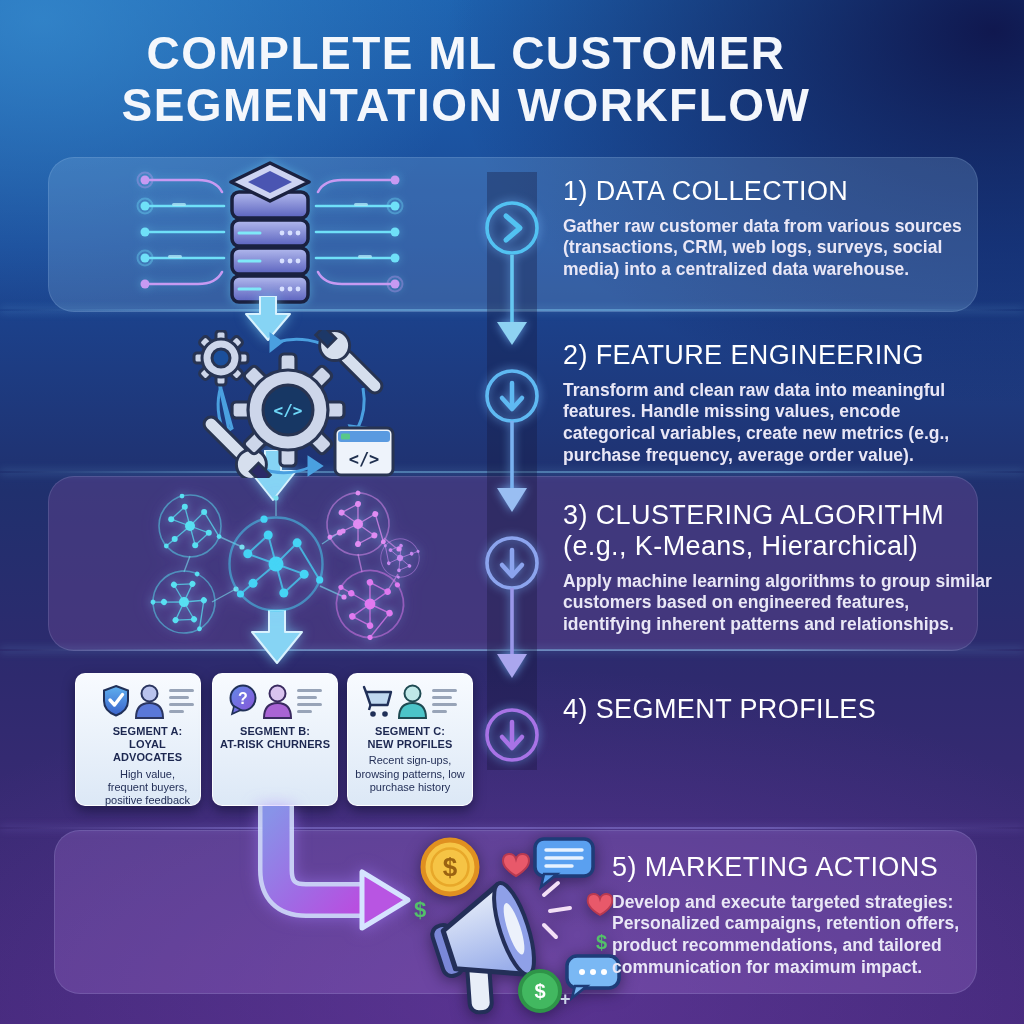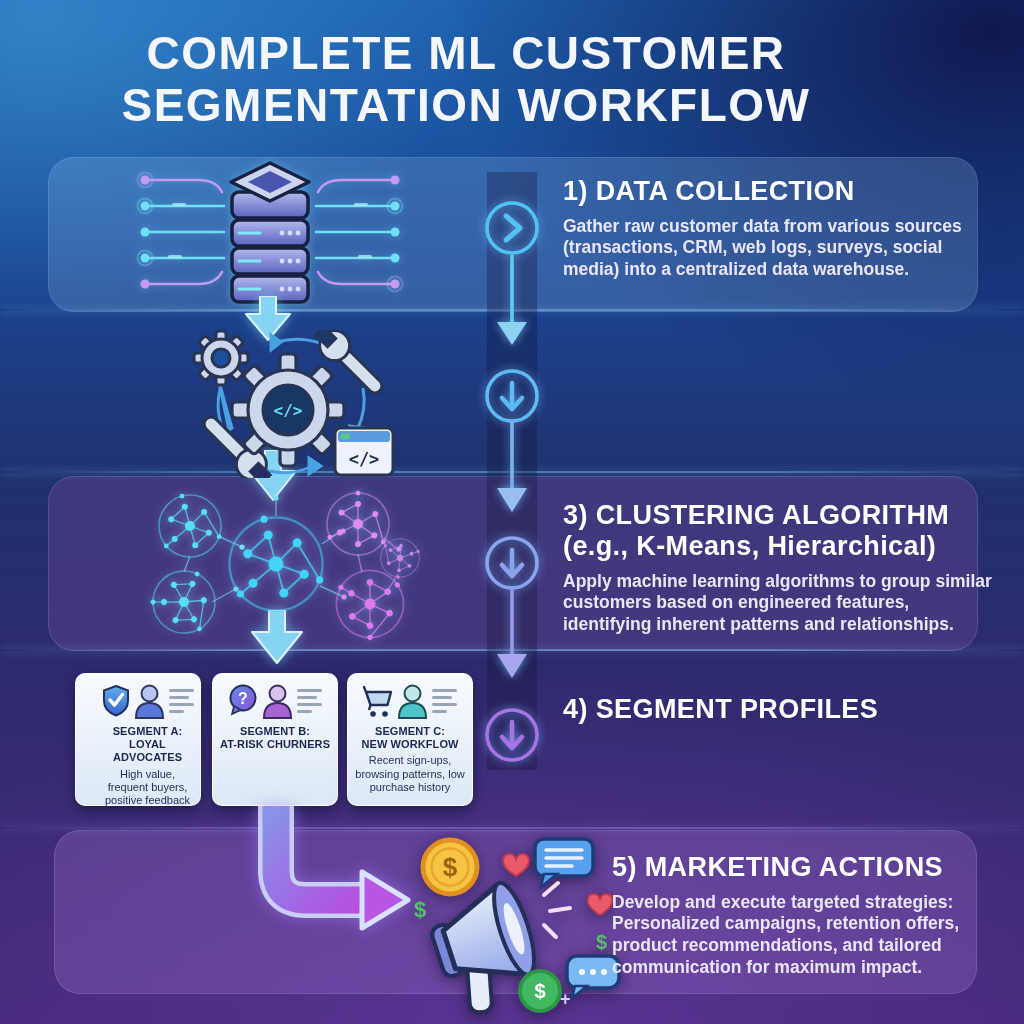--- a/index.html
+++ b/index.html
@@ -18,21 +18,21 @@
   #panel5{left:54px;top:830px;width:921px;height:162px;background:rgba(172,122,222,.26);}
   .hline{position:absolute;left:0;width:1024px;height:2px;pointer-events:none;
     background:linear-gradient(90deg,transparent,rgba(140,220,255,.42) 25%,rgba(140,220,255,.42) 75%,transparent);
     box-shadow:0 0 9px rgba(130,210,255,.45);}
   .hline.purple{background:linear-gradient(90deg,transparent,rgba(168,160,255,.38) 25%,rgba(168,160,255,.38) 75%,transparent);
     box-shadow:0 0 9px rgba(168,150,255,.4);}
   #title{position:absolute;top:28px;left:0;width:932px;text-align:center;color:#f4f7fc;
     font-size:46px;font-weight:800;line-height:1.13;letter-spacing:1.5px;text-transform:uppercase;}
   #title .inner{display:inline-block;max-width:740px;}
   .step{position:absolute;width:425px;color:#fff;}
-  .step h2{margin:0;font-size:27px;font-weight:700;letter-spacing:.4px;line-height:1.14;color:#ffffff;}
+  .step h2{margin:0;font-size:27px;font-weight:400;letter-spacing:.4px;line-height:1.14;color:#ffffff;}
   .step .body{margin-top:9px;font-size:17.5px;line-height:1.24;color:#e9e7f6;font-weight:bold;}
   #flow-band{position:absolute;left:487px;top:172px;width:50px;height:598px;background:rgba(18,18,52,.32);}
   #flow-svg{position:absolute;left:470px;top:168px;filter:drop-shadow(0 0 5px rgba(120,185,255,.75));}
   #db-svg{position:absolute;left:132px;top:158px;filter:drop-shadow(0 0 5px rgba(110,220,250,.45));}
   .block-arrow{position:absolute;filter:drop-shadow(0 0 6px rgba(120,210,250,.6));}
   #gears-svg{position:absolute;left:185px;top:330px;}
   #cluster-svg{position:absolute;left:100px;top:486px;
     filter:drop-shadow(0 0 4px rgba(120,225,255,.55)) drop-shadow(0 0 9px rgba(185,130,255,.35));}
   #elbow-svg{position:absolute;left:238px;top:806px;filter:drop-shadow(0 0 8px rgba(165,125,255,.55));}
   #mega-svg{position:absolute;left:392px;top:833px;filter:drop-shadow(0 3px 8px rgba(10,5,30,.5));}
@@ -383,21 +383,21 @@
       <svg width="27" height="28" viewBox="0 0 27 28">
         <g fill="#98a4b8">
             <rect x="1" y="2" width="25" height="3" rx="1.5"></rect>
             <rect x="1" y="9" width="20" height="3" rx="1.5"></rect>
         <rect x="1" y="16" width="25" height="3" rx="1.5"></rect>
             <rect x="1" y="23" width="15" height="3" rx="1.5"></rect>
           </g>
       </svg>
     </div>
     <div class="seg-title">
-      <span>SEGMENT C:</span><br><span>NEW WORKFLOW</span>
+      <span>SEGMENT C:</span><br><span>NEW PROFILES</span>
     </div>
     <div class="seg-desc">Recent sign-ups, browsing patterns, low purchase history</div>
   </div>
 
   <svg id="elbow-svg" width="185" height="140" viewBox="0 0 185 140">
     <defs>
       <linearGradient id="ga" x1="0" y1="0" x2="1" y2="1">
         <stop offset="0" stop-color="#8893e8"></stop>
           <stop offset=".6" stop-color="#a06ae4"></stop>
           <stop offset="1" stop-color="#b84fe0"></stop>
@@ -471,20 +471,24 @@
         <circle cx="11" cy="-1" r="3" fill="#fff"></circle>
       <polygon points="-18,13 -6,13 -21,25" fill="#7ab8f4" stroke="#1e3c78" stroke-width="2.5"></polygon>
     </g>
     <text x="168" y="172" font-size="18" font-weight="bold" fill="#cdd6ea">+</text>
   </svg>
 
   <div class="step" style="left:563px;top:176px">
     <h2>1) DATA COLLECTION</h2>
     <div class="body">Gather raw customer data from various sources (transactions, CRM, web logs, surveys, social media) into a centralized data warehouse.</div>
   </div>
+  <div class="step" style="left:563px;top:340px">
+    <h2>2) FEATURE ENGINEERING</h2>
+    <div class="body">Transform and clean raw data into meaningful features. Handle missing values, encode categorical variables, create new metrics (e.g., purchase frequency, average order value).</div>
+  </div>
   <div class="step" style="left:563px;top:500px;width:435px">
     <h2><span>3) CLUSTERING ALGORITHM</span><br><span>(e.g., K-Means, Hierarchical)</span></h2>
     <div class="body">Apply machine learning algorithms to group similar customers based on engineered features, identifying inherent patterns and relationships.</div>
   </div>
   <div class="step" style="left:563px;top:694px;width:435px">
     <h2>4) SEGMENT PROFILES</h2>
   </div>
   <div class="step" style="left:612px;top:852px;width:392px">
     <h2>5) MARKETING ACTIONS</h2>
     <div class="body">Develop and execute targeted strategies: Personalized campaigns, retention offers, product recommendations, and tailored communication for maximum impact.</div>

